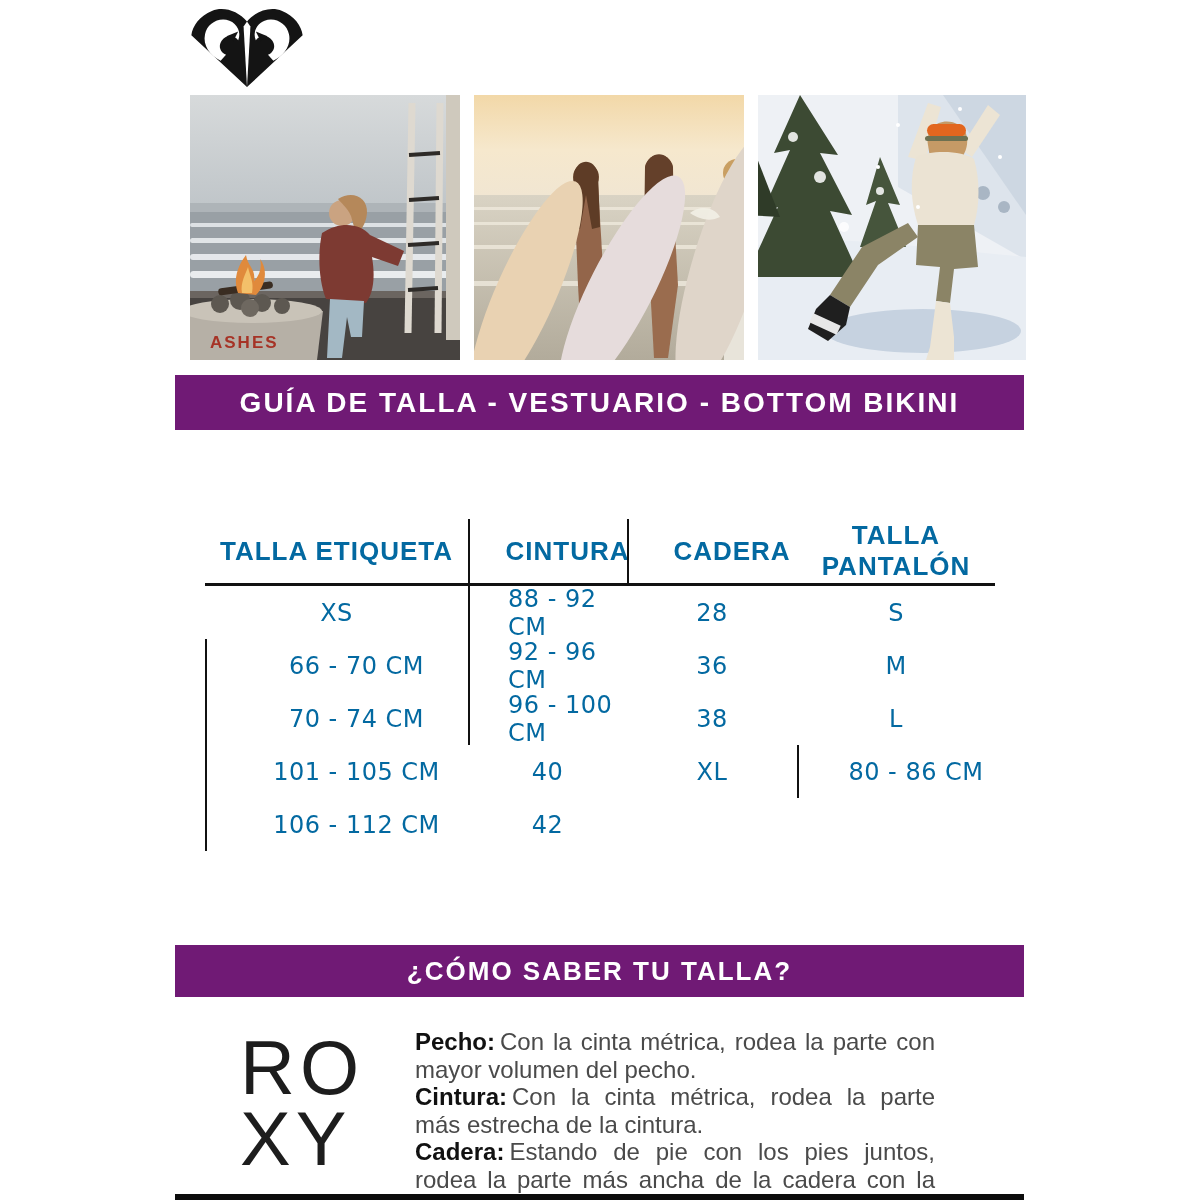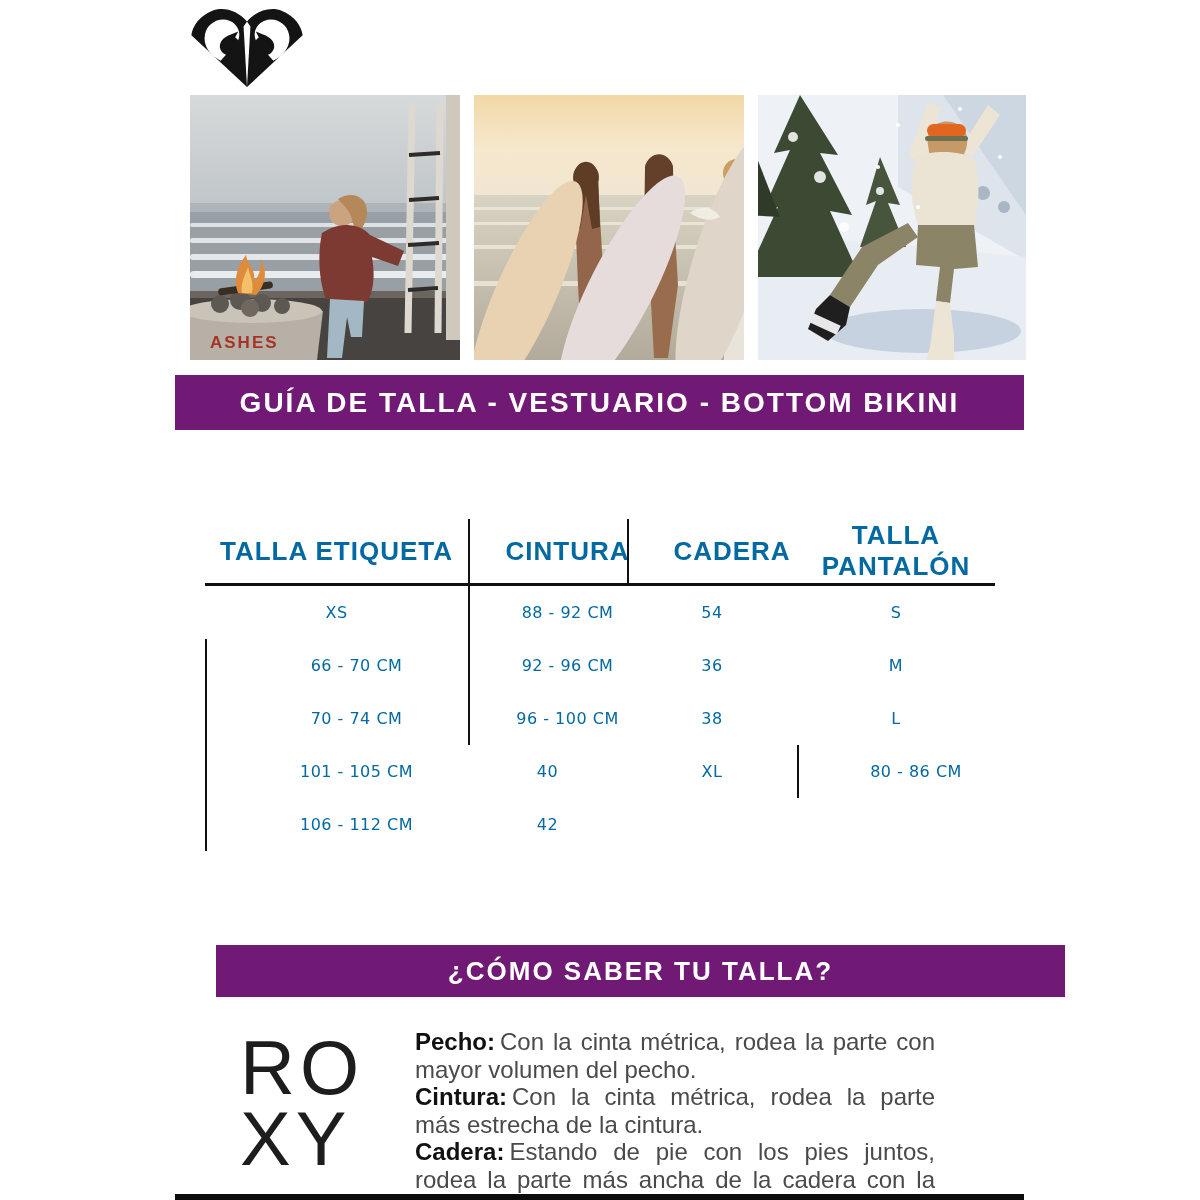--- a/index.html
+++ b/index.html
@@ -14,34 +14,34 @@
   
   .photos { position:absolute; left:190px; top:95px; display:flex; gap:14px; }
   .photo { width:270px; height:265px; overflow:hidden; background:#ddd; }
   .photo:last-child { width:268px; }
   .photo svg { display:block; width:100%; height:100%; }
 
   
   .banner { position:absolute; left:175px; width:849px; background:#701a75;
             color:#fff; display:flex; align-items:center; justify-content:center; }
   .banner-1 { top:375px; height:55px; }
-  .banner-2 { top:945px; height:52px;margin-left:41px; }
+  .banner-2 { top:945px; height:52px; }
   .banner span { font-weight:bold; letter-spacing:2px; }
   .banner-1 span { font-size:28px; }
   .banner-2 span { font-size:26px; }
 
   
   .size-table { position:absolute; left:205px; top:480px; width:790px;
                 display:grid; grid-template-columns:263px 159px 170px 198px;
                 color:#0369a1;margin-top:39px; }
   .th { height:67px; display:flex; align-items:center; justify-content:center;
         text-align:center; font-weight:bold; font-size:26px; letter-spacing:1px;
         border-bottom:3px solid #111; line-height:31px; }
   .td { height:53px; display:flex; align-items:center; justify-content:center;
-        font-family:"DejaVu Sans", sans-serif; font-size:16px; letter-spacing:0.5px; }
+        font-family:"DejaVu Sans", sans-serif; font-size:24px; letter-spacing:0.5px; }
   .vline { border-left:2.5px solid #111;padding-left:38px; }
 
   
   .wordmark { position:absolute; left:240px; top:1032px; color:#1d1d1d;
               font-size:76px; line-height:71px; letter-spacing:5px; text-align:left;
               font-family:"Liberation Sans", sans-serif; }
   .instructions { position:absolute; left:415px; top:1028px; width:520px;
                   font-size:24px; line-height:27.5px; color:#4a4a4a; text-align:justify; }
   .instructions b { color:#111; }
   .instructions .instr-text { padding-left:5px; }
@@ -211,21 +211,21 @@
   </div>
 
   <div class="size-table">
     <div class="th">TALLA ETIQUETA</div>
     <div class="th vline">CINTURA</div>
     <div class="th vline">CADERA</div>
     <div class="th">TALLA PANTALÓN</div>
 
     <div class="td">XS</div>
     <div class="td vline">88 - 92 CM</div>
-    <div class="td">54</div>
+    <div class="td">28</div>
 
     <div class="td">S</div>
     <div class="td vline">66 - 70 CM</div>
     <div class="td vline">92 - 96 CM</div>
     <div class="td">36</div>
 
     <div class="td">M</div>
     <div class="td vline">70 - 74 CM</div>
     <div class="td vline">96 - 100 CM</div>
     <div class="td">38</div>

